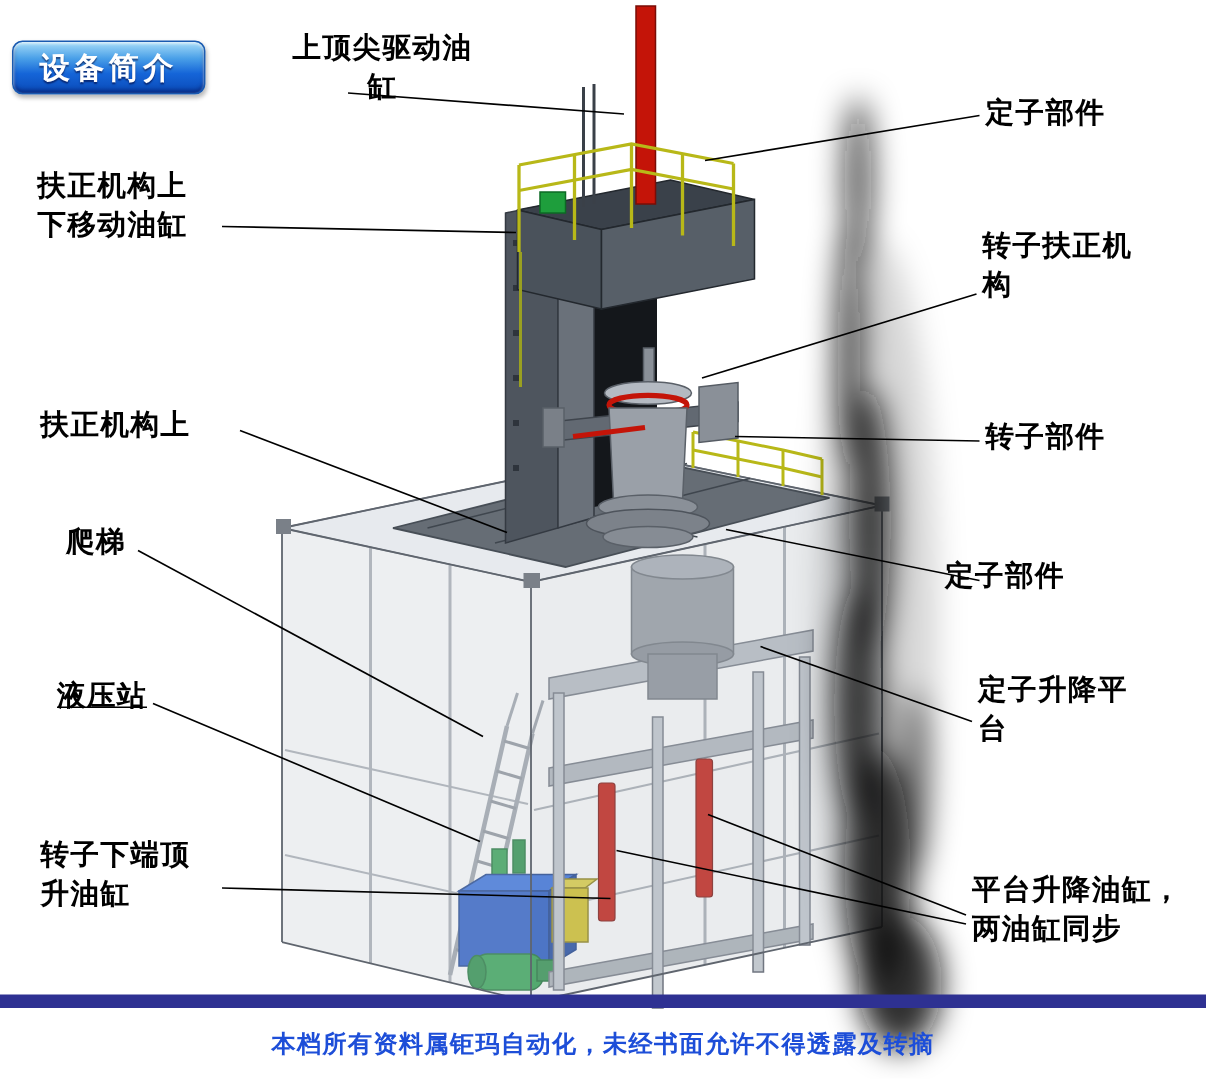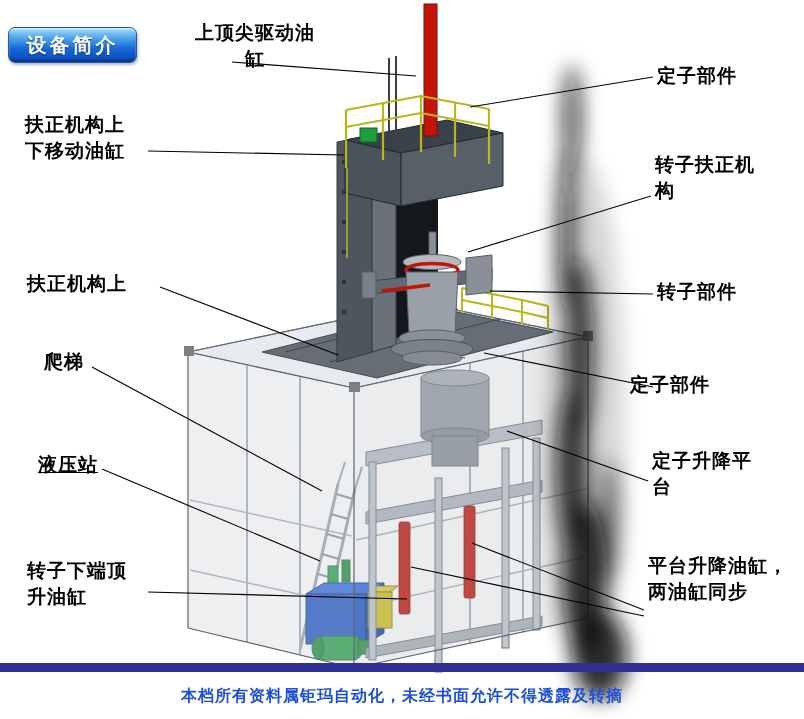--- a/index.html
+++ b/index.html
@@ -221,19 +221,19 @@
 构</div>
   <div class="callout" style="left:27px;top:271px;">扶正机构上</div>
   <div class="callout" style="left:657px;top:279px;">转子部件</div>
   <div class="callout" style="left:44px;top:349px;">爬梯</div>
   <div class="callout" style="left:630px;top:372px;">定子部件</div>
   <div class="callout" style="left:38px;top:452px;text-decoration:underline;">液压站</div>
   <div class="callout" style="left:652px;top:448px;">定子升降平
 台</div>
   <div class="callout" style="left:27px;top:558px;">转子下端顶
 升油缸</div>
-  <div class="callout" style="left:648px;top:553px;">平台升降油缸，
+  <div class="callout" style="left:648px;top:581px;">平台升降油缸，
 两油缸同步</div>
 
   <div class="footer-text">本档所有资料属钜玛自动化，未经书面允许不得透露及转摘</div>
   <div class="bottom-bar"></div>
 
 </div>
 
 </body></html>

